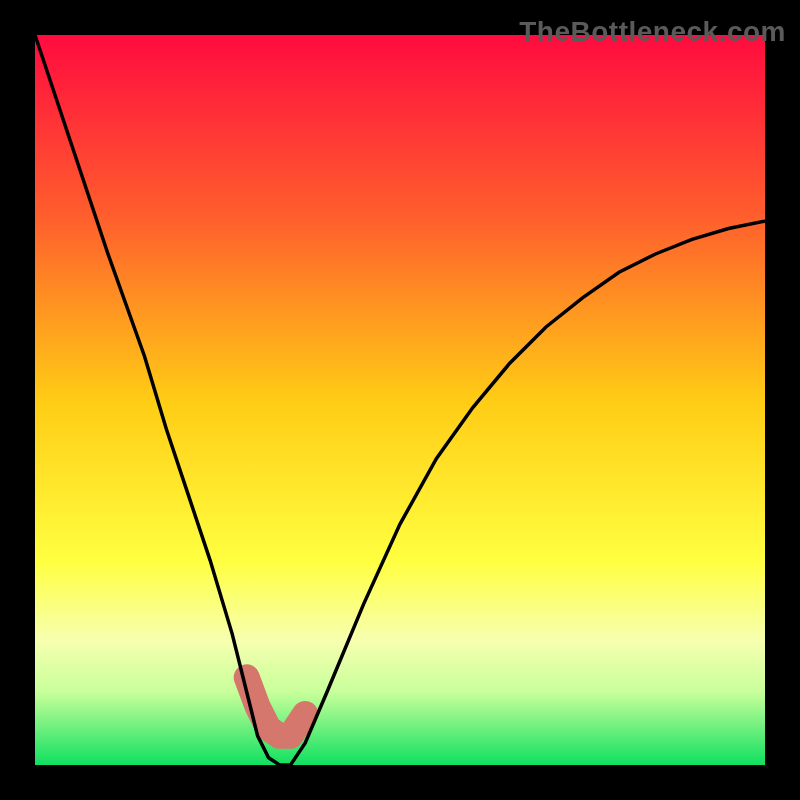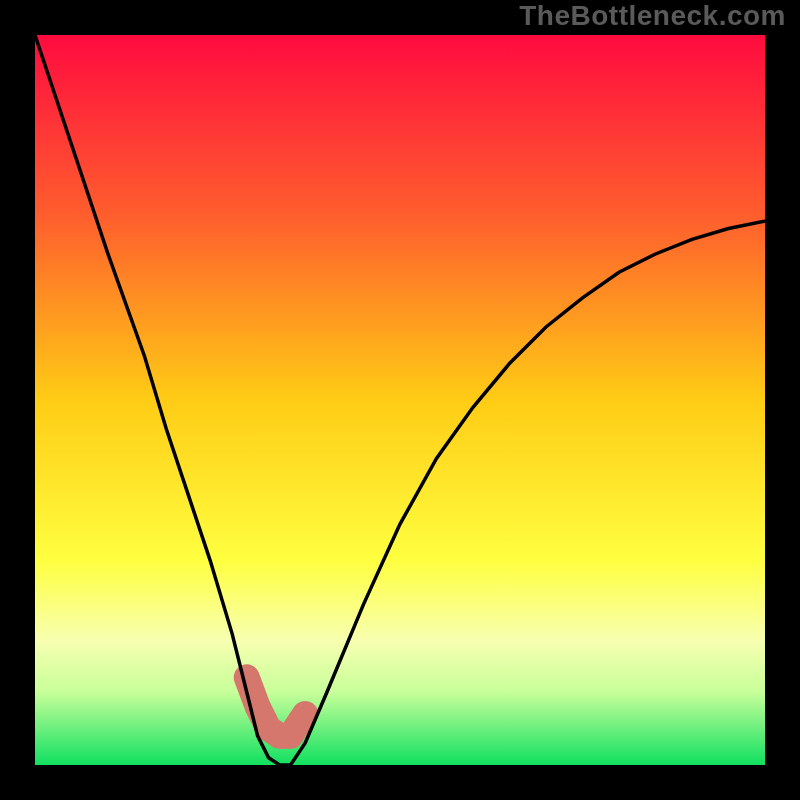--- a/index.html
+++ b/index.html
@@ -12,21 +12,21 @@
     font-family: Arial, Helvetica, sans-serif;
   }
   .stage {
     position: relative;
     width: 800px;
     height: 800px;
     background: #000;
   }
   .watermark {
     position: absolute;
-    top: 0;
+    top: 16px;
     right: 14px;
     color: #5a5a5a;
     font-size: 28px;
     font-weight: 600;
     letter-spacing: 0.5px;
     z-index: 5;
     user-select: none;
   }
   svg {
     display: block;

